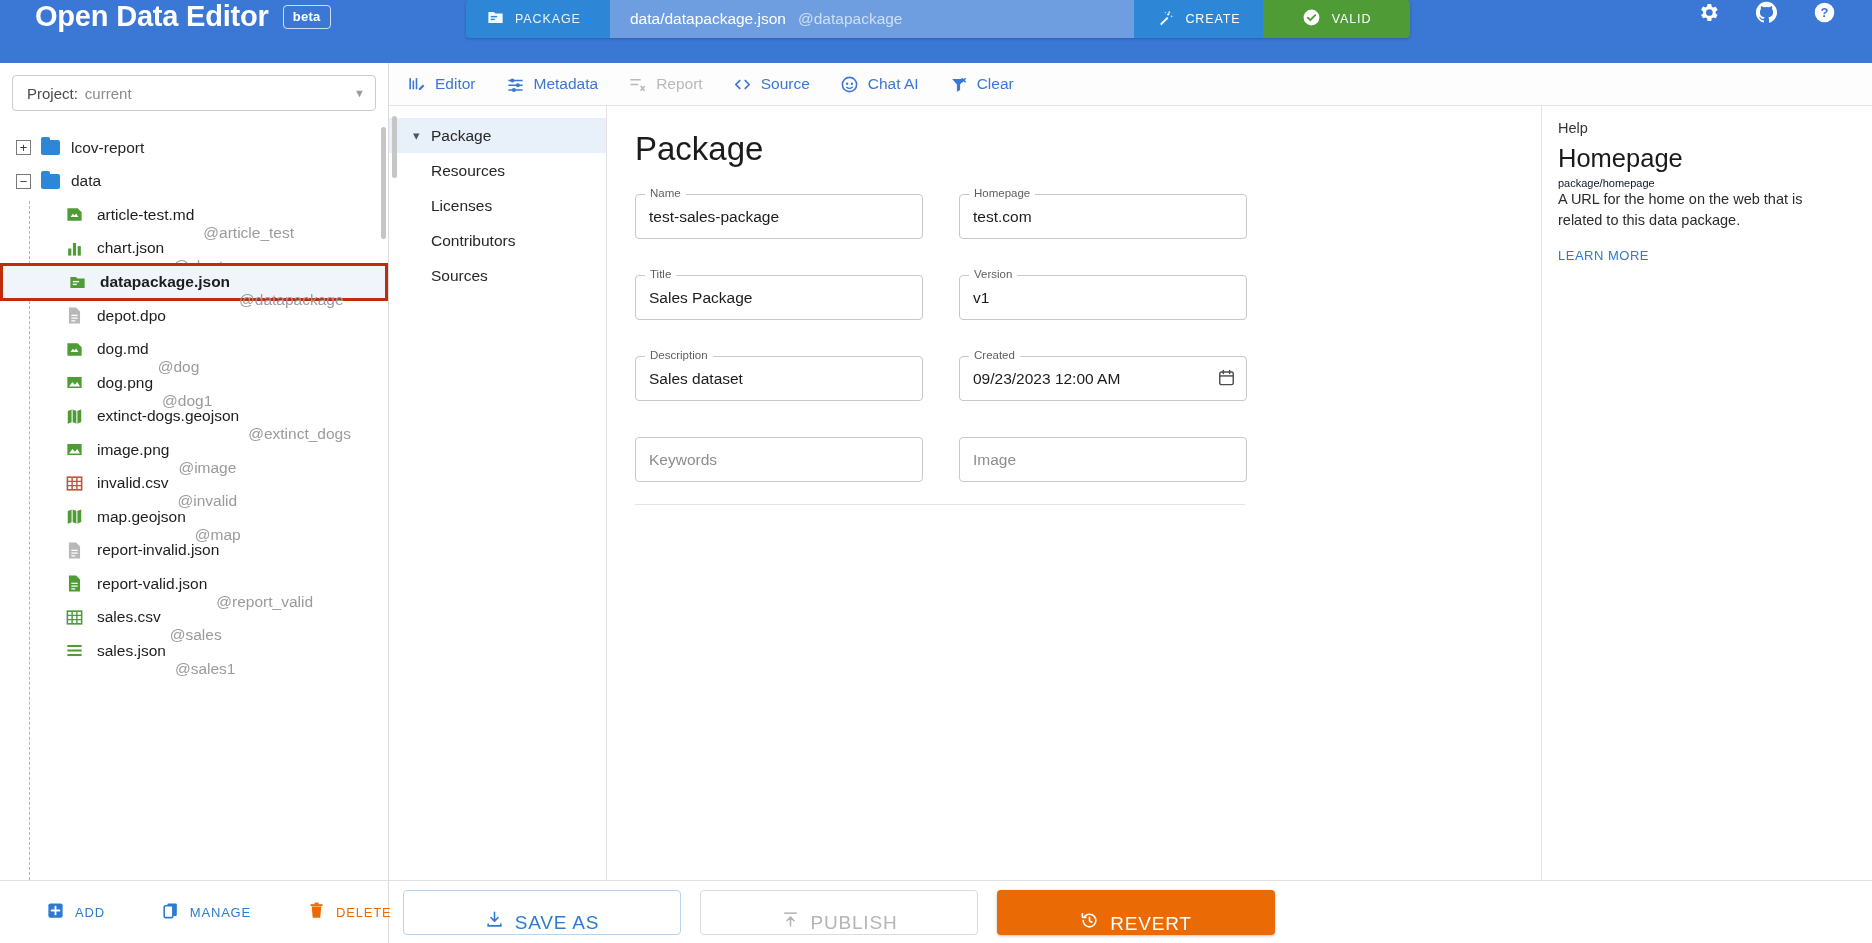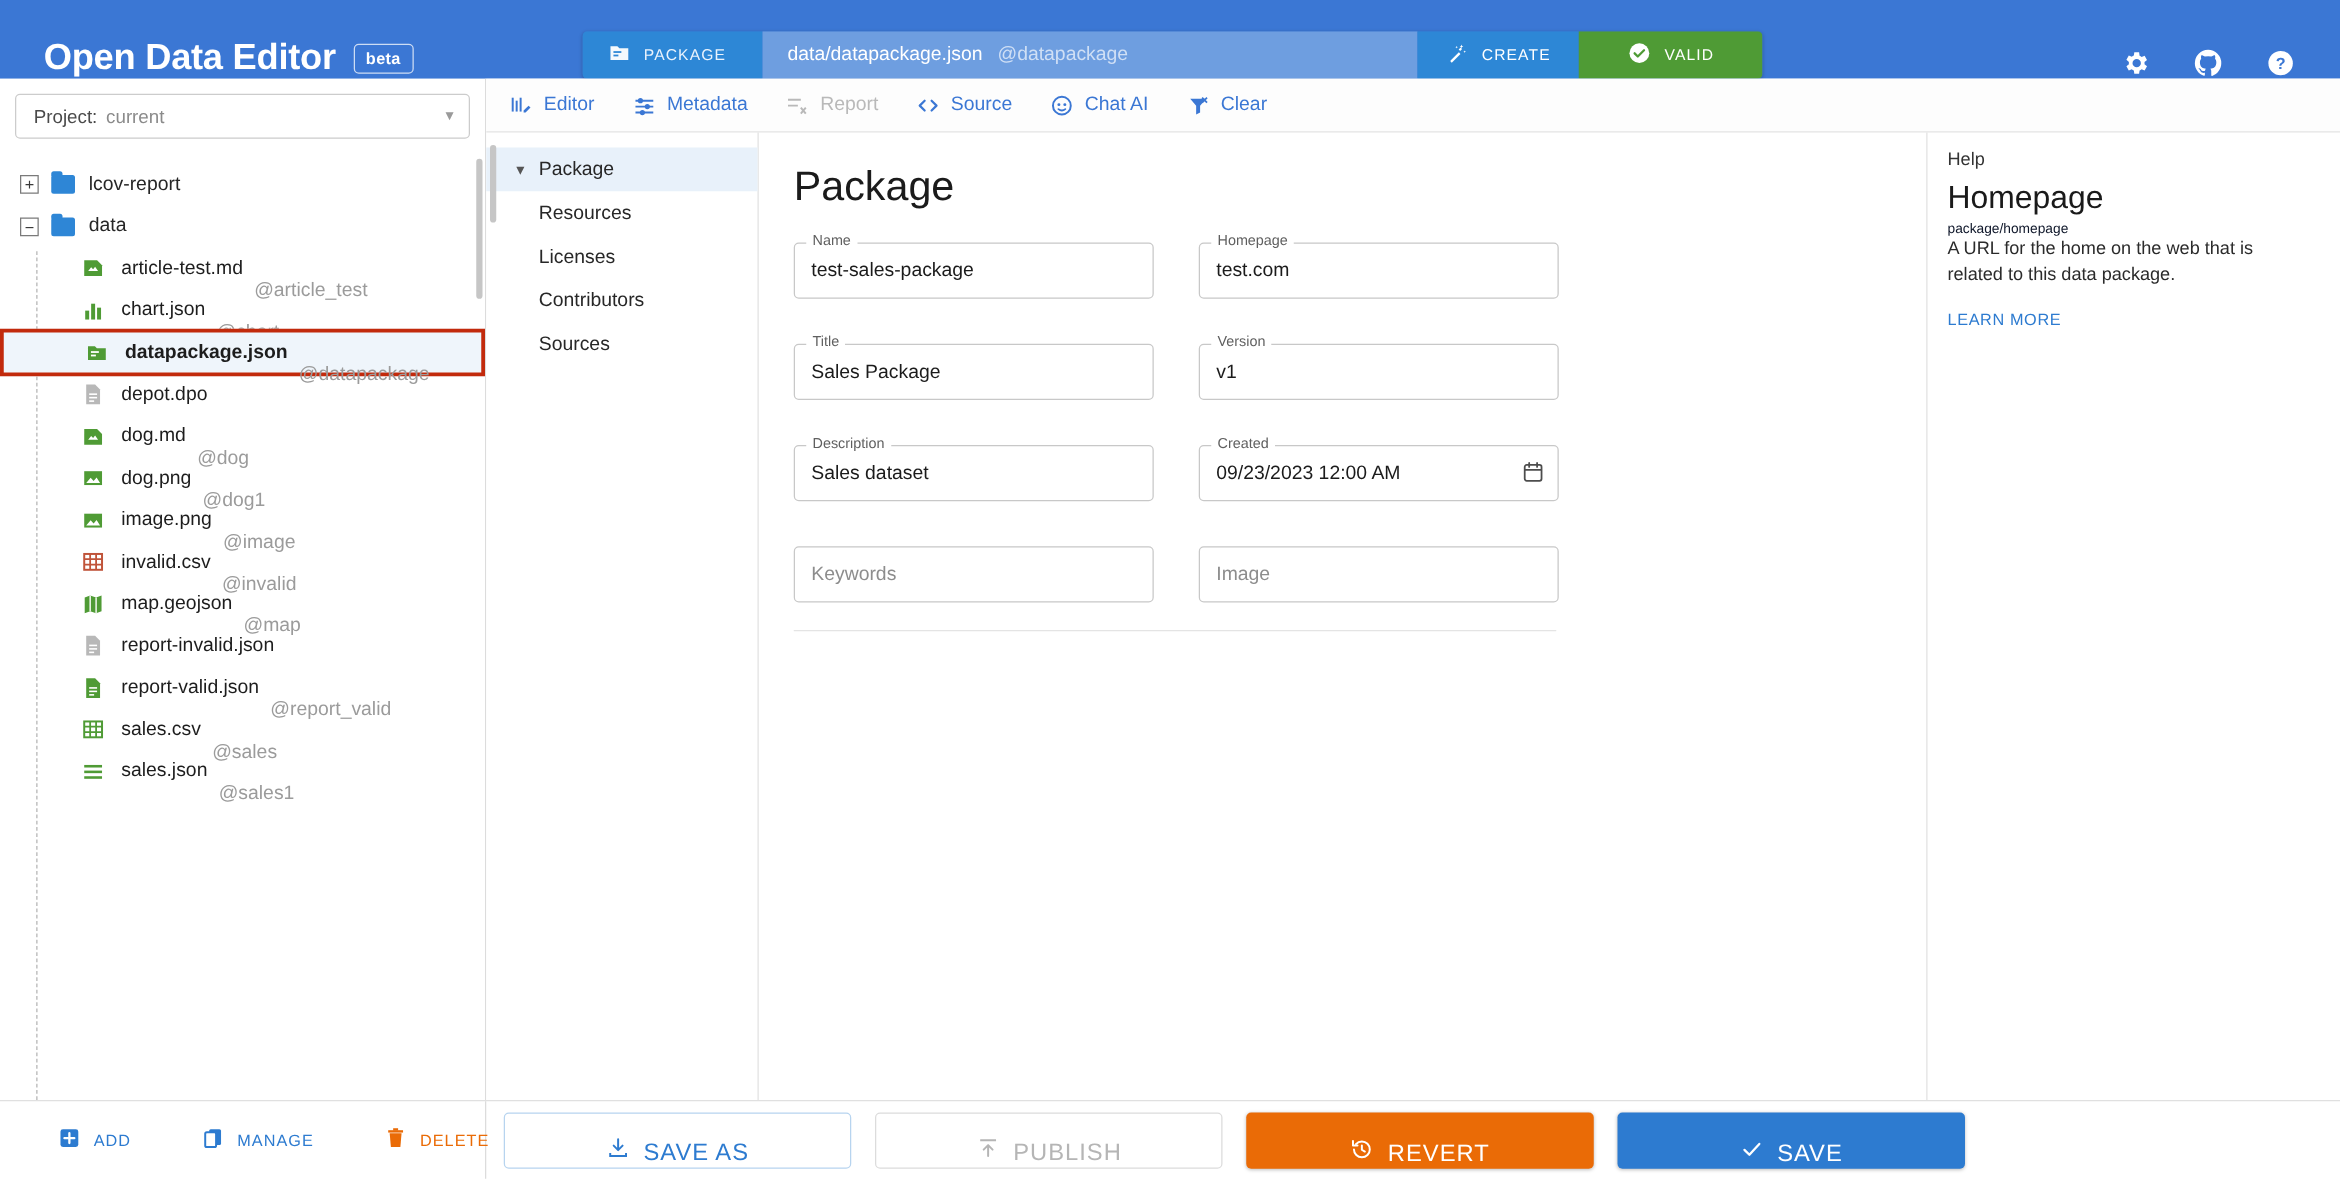--- a/index.html
+++ b/index.html
@@ -9,21 +9,21 @@
     overflow: hidden;
     font-family: "Liberation Sans", sans-serif;
     background: #ffffff;
     -webkit-font-smoothing: antialiased;
   }
 
   
   #topbar {
     position: absolute; left: 0; top: 0; width: 1872px; height: 63px;
     background: #3b77d4;
-    display: flex; align-items: flex-end;
+    display: flex; align-items: flex-start;
   }
   #brand {
     width: 466px; padding-left: 35px;
     display: flex; align-items: center; gap: 14px;
   }
   #brand-title {
     color: #ffffff; font-size: 29px; font-weight: bold; letter-spacing: -0.2px;
   }
   #brand-badge {
     color: #ffffff; font-size: 13px; font-weight: bold;
@@ -374,20 +374,28 @@
         <div class="tchild">
           <span class="fi"><svg width="19" height="19" viewBox="0 0 24 24">
               <rect x="3" y="5" width="18" height="14" fill="#4f9b35"></rect>
               <path d="M5 17l4.5-5.5 3 3.4 3-3.6L19 17z" fill="#fff"></path>
             </svg></span>
           <span class="fname">dog.png</span>
           <span class="ftag">@dog1</span>
         </div>
         <div class="tchild">
           <span class="fi"><svg width="19" height="19" viewBox="0 0 24 24">
+              <path d="M9 3L3.5 5v16L9 19l6 2 5.5-2V3L15 5z" fill="#4f9b35"></path>
+              <path d="M9 3v16M15 5v16" stroke="#fff" stroke-width="1.4"></path>
+            </svg></span>
+          <span class="fname">extinct-dogs.geojson</span>
+          <span class="ftag">@extinct_dogs</span>
+        </div>
+        <div class="tchild">
+          <span class="fi"><svg width="19" height="19" viewBox="0 0 24 24">
               <rect x="3" y="5" width="18" height="14" fill="#4f9b35"></rect>
               <path d="M5 17l4.5-5.5 3 3.4 3-3.6L19 17z" fill="#fff"></path>
             </svg></span>
           <span class="fname">image.png</span>
           <span class="ftag">@image</span>
         </div>
         <div class="tchild">
           <span class="fi"><svg width="19" height="19" viewBox="0 0 24 24">
               <rect x="3" y="4" width="18" height="16" fill="none" stroke="#c0543a" stroke-width="2"></rect>
               <path d="M3 9.3h18M3 14.7h18M9 4v16M15 4v16" stroke="#c0543a" stroke-width="1.8"></path>
@@ -630,20 +638,14 @@
         <span>PUBLISH</span>
       </div>
       <div class="actbtn" id="btn-revert">
         <span><svg width="19" height="19" viewBox="0 0 24 24">
             <path d="M4 12a8 8 0 108-8 8 8 0 00-6 2.7" stroke="#ffffff" stroke-width="2" fill="none" stroke-linecap="round"></path>
             <path d="M3 3.4V8h4.6" stroke="#ffffff" stroke-width="2" fill="none" stroke-linecap="round" stroke-linejoin="round"></path>
             <path d="M12 8v4.4l3 1.8" stroke="#ffffff" stroke-width="2" fill="none" stroke-linecap="round"></path>
           </svg></span>
         <span>REVERT</span>
       </div>
-      <div class="actbtn" id="btn-save">
-        <span><svg width="19" height="19" viewBox="0 0 24 24">
-            <path d="M4.5 12.5l5 5 10-11" stroke="#ffffff" stroke-width="2.3" fill="none" stroke-linecap="round" stroke-linejoin="round"></path>
-          </svg></span>
-        <span>SAVE</span>
-      </div>
     </div>
 </div>
 
 </body></html>

